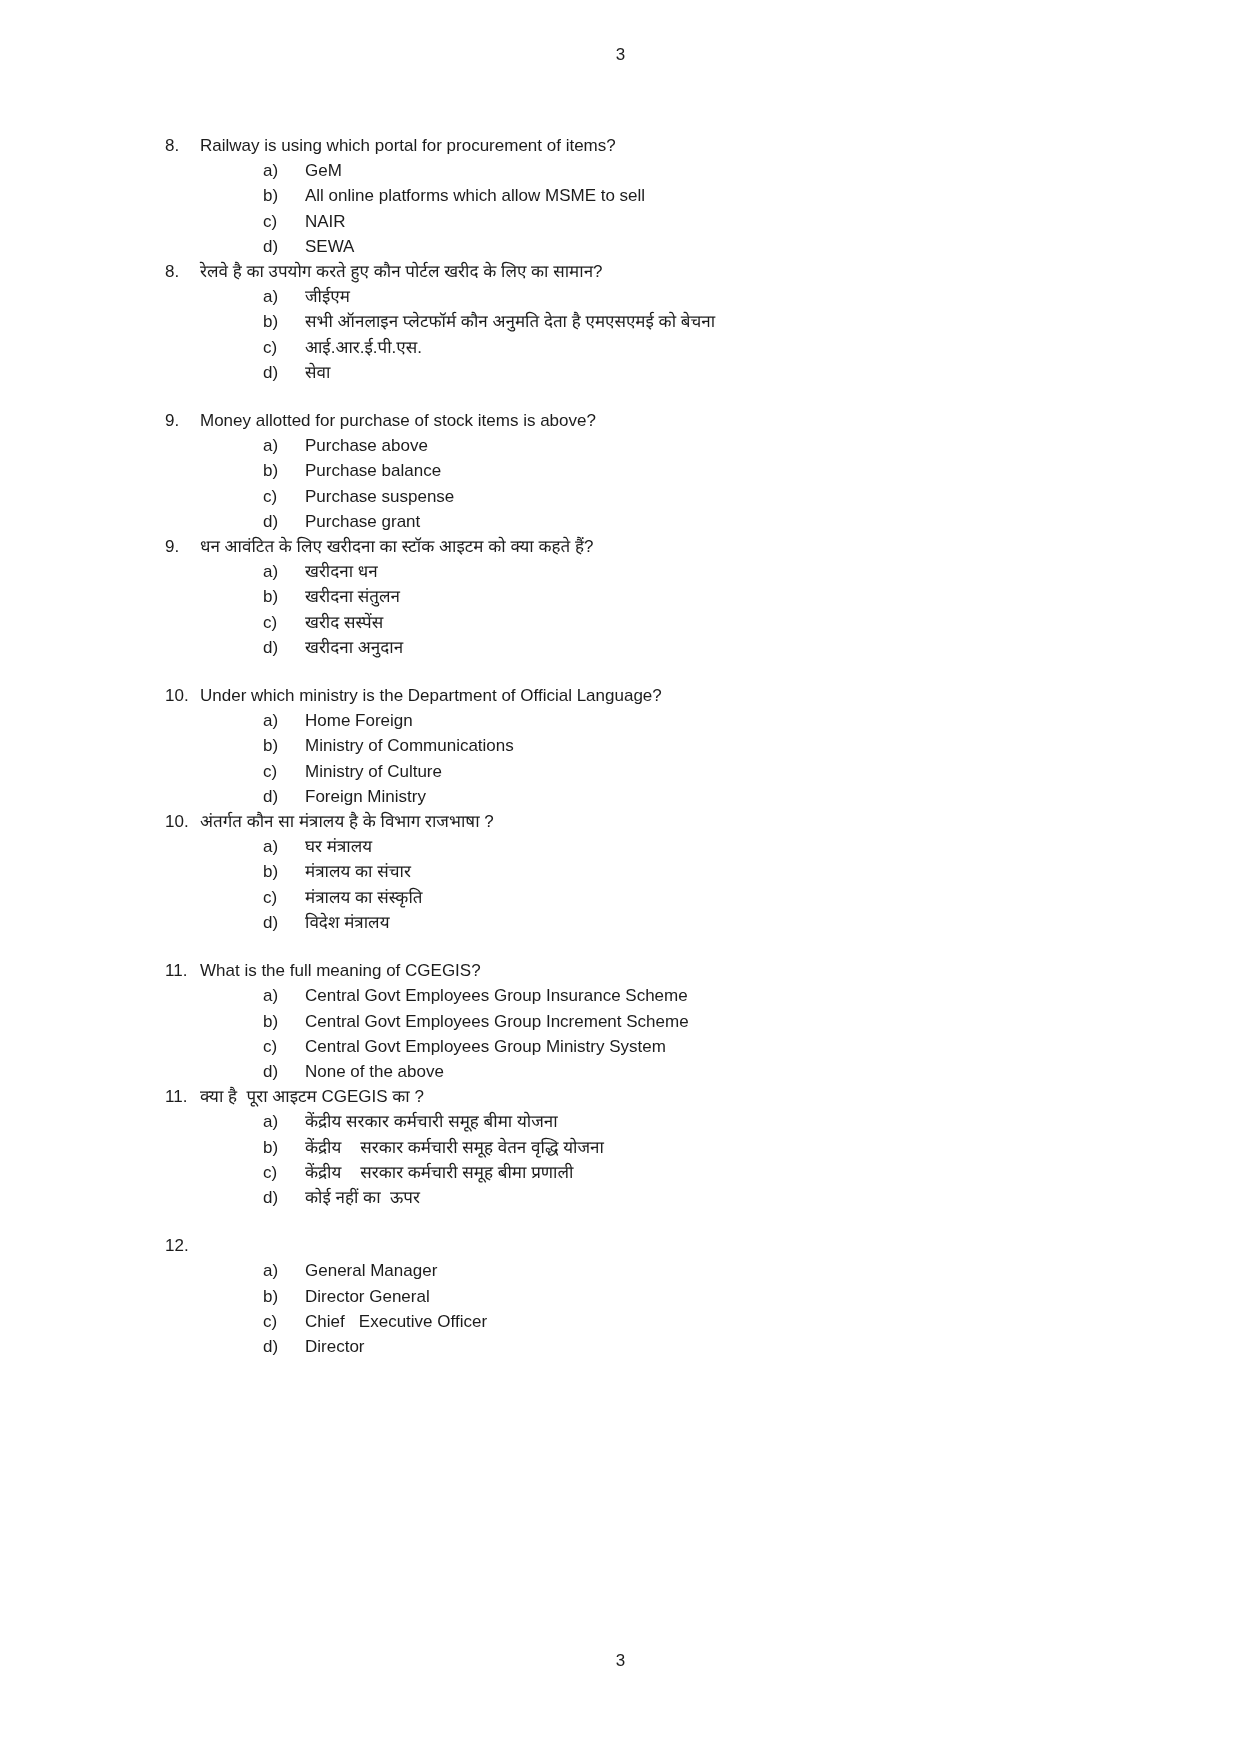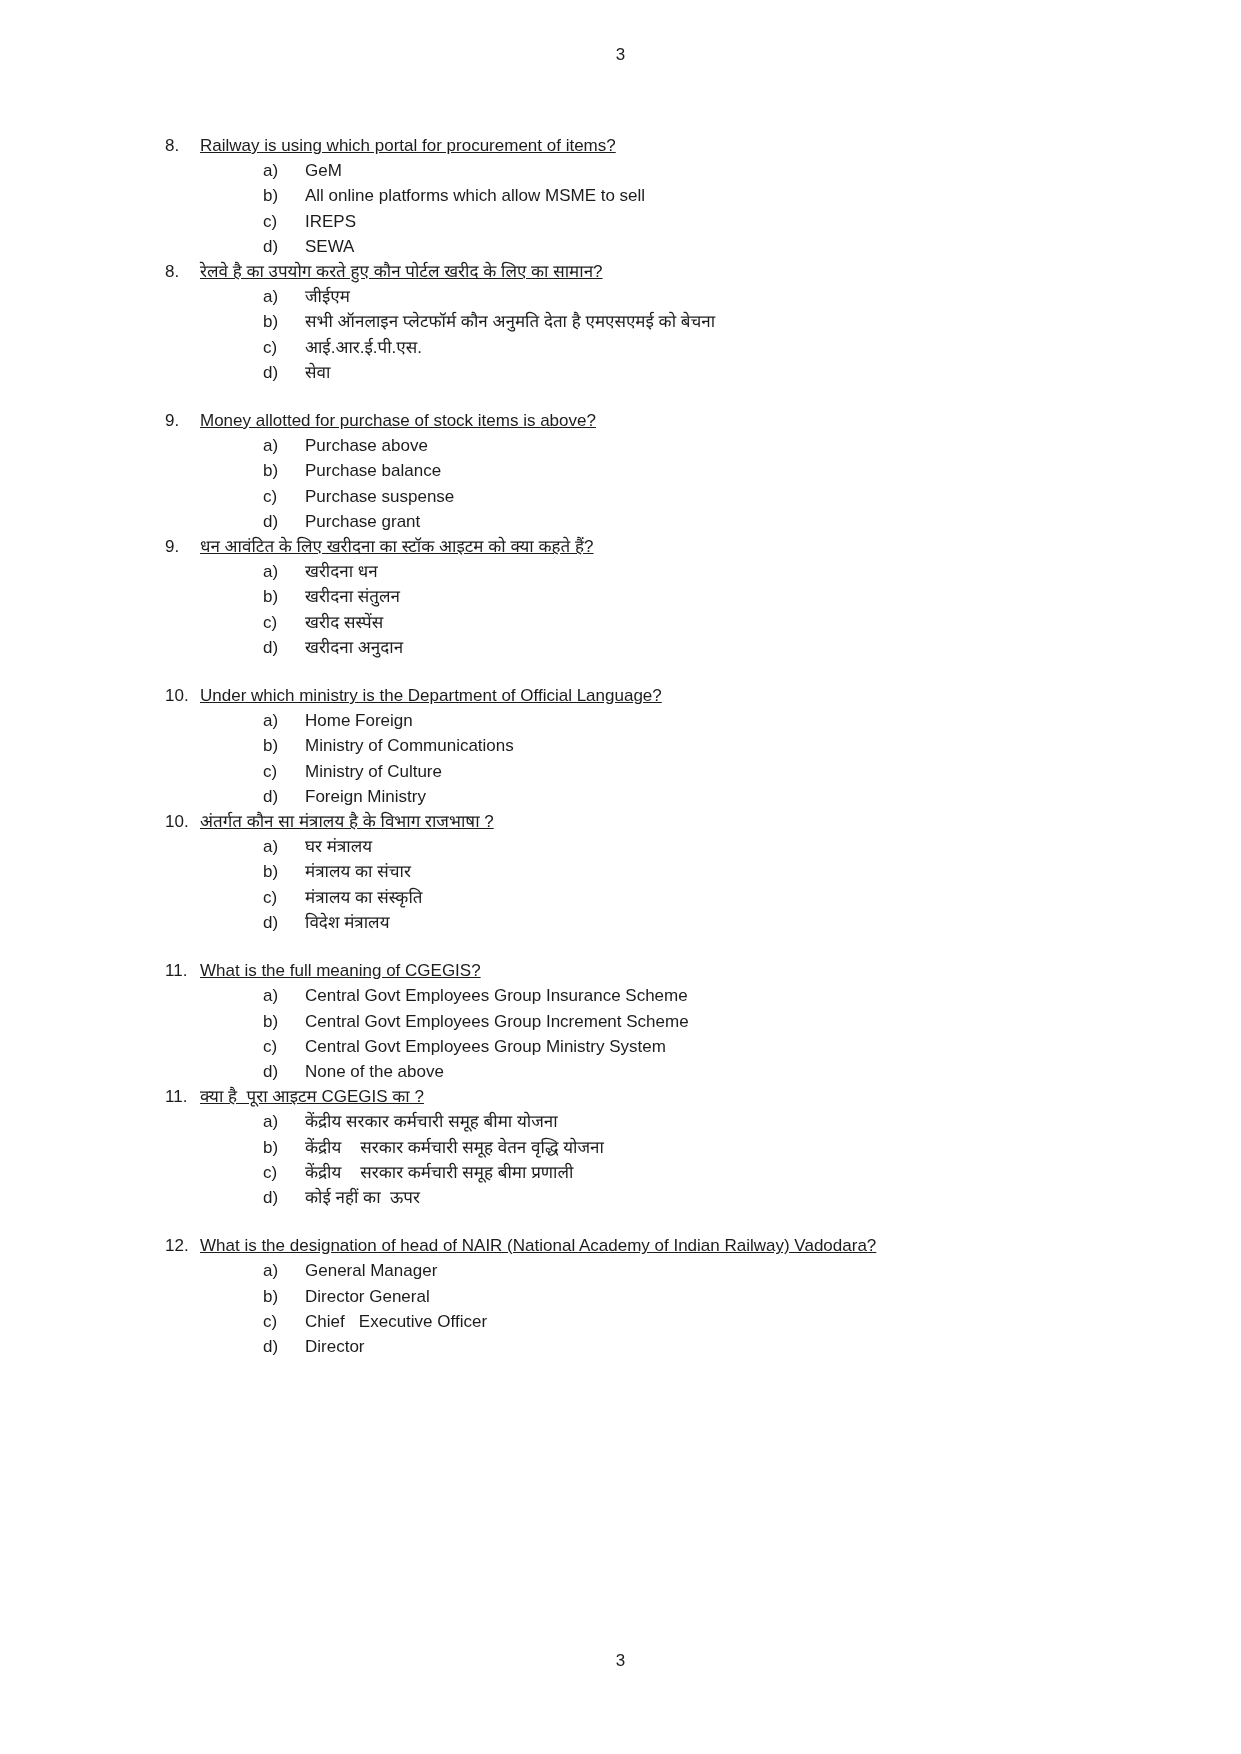--- a/index.html
+++ b/index.html
@@ -38,21 +38,20 @@
   .pair { margin-bottom: 23px; }
   .q12-block { }
   .q-line { display: flex; align-items: flex-start; }
   .q-num {
     flex: 0 0 35px;
     white-space: nowrap;
   }
   .q-text {
     flex: 1 1 auto;
     white-space: pre-wrap;
-    text-decoration: underline;
   }
   .q12-block .q-text { max-width: 700px; }
   .option {
     display: flex;
     align-items: flex-start;
     margin-left: 98px;
   }
   .opt-letter { flex: 0 0 42px; white-space: nowrap; }
   .opt-text { flex: 1 1 auto; white-space: pre-wrap; }
 </style>
@@ -74,21 +73,21 @@
         <div class="option">
           <span class="opt-letter">a)</span>
           <span class="opt-text">GeM</span>
         </div>
         <div class="option">
           <span class="opt-letter">b)</span>
           <span class="opt-text">All online platforms which allow MSME to sell</span>
         </div>
         <div class="option">
           <span class="opt-letter">c)</span>
-          <span class="opt-text">IREPS</span>
+          <span class="opt-text">NAIR</span>
         </div>
         <div class="option">
           <span class="opt-letter">d)</span>
           <span class="opt-text">SEWA</span>
         </div>
       </div>
       <div class="question">
         <div class="q-line">
           <span class="q-num">8.</span>
           <span class="q-text">रेलवे है का उपयोग करते हुए कौन पोर्टल खरीद के लिए का सामान?</span>
@@ -249,21 +248,20 @@
         <div class="option">
           <span class="opt-letter">d)</span>
           <span class="opt-text">कोई नहीं का  ऊपर</span>
         </div>
       </div>
     </div>
 
     <div class="question q12-block">
       <div class="q-line">
         <span class="q-num">12.</span>
-        <span class="q-text">What is the designation of head of NAIR (National Academy of Indian Railway) Vadodara?</span>
       </div>
       <div class="option">
         <span class="opt-letter">a)</span>
         <span class="opt-text">General Manager</span>
       </div>
       <div class="option">
         <span class="opt-letter">b)</span>
         <span class="opt-text">Director General</span>
       </div>
       <div class="option">

